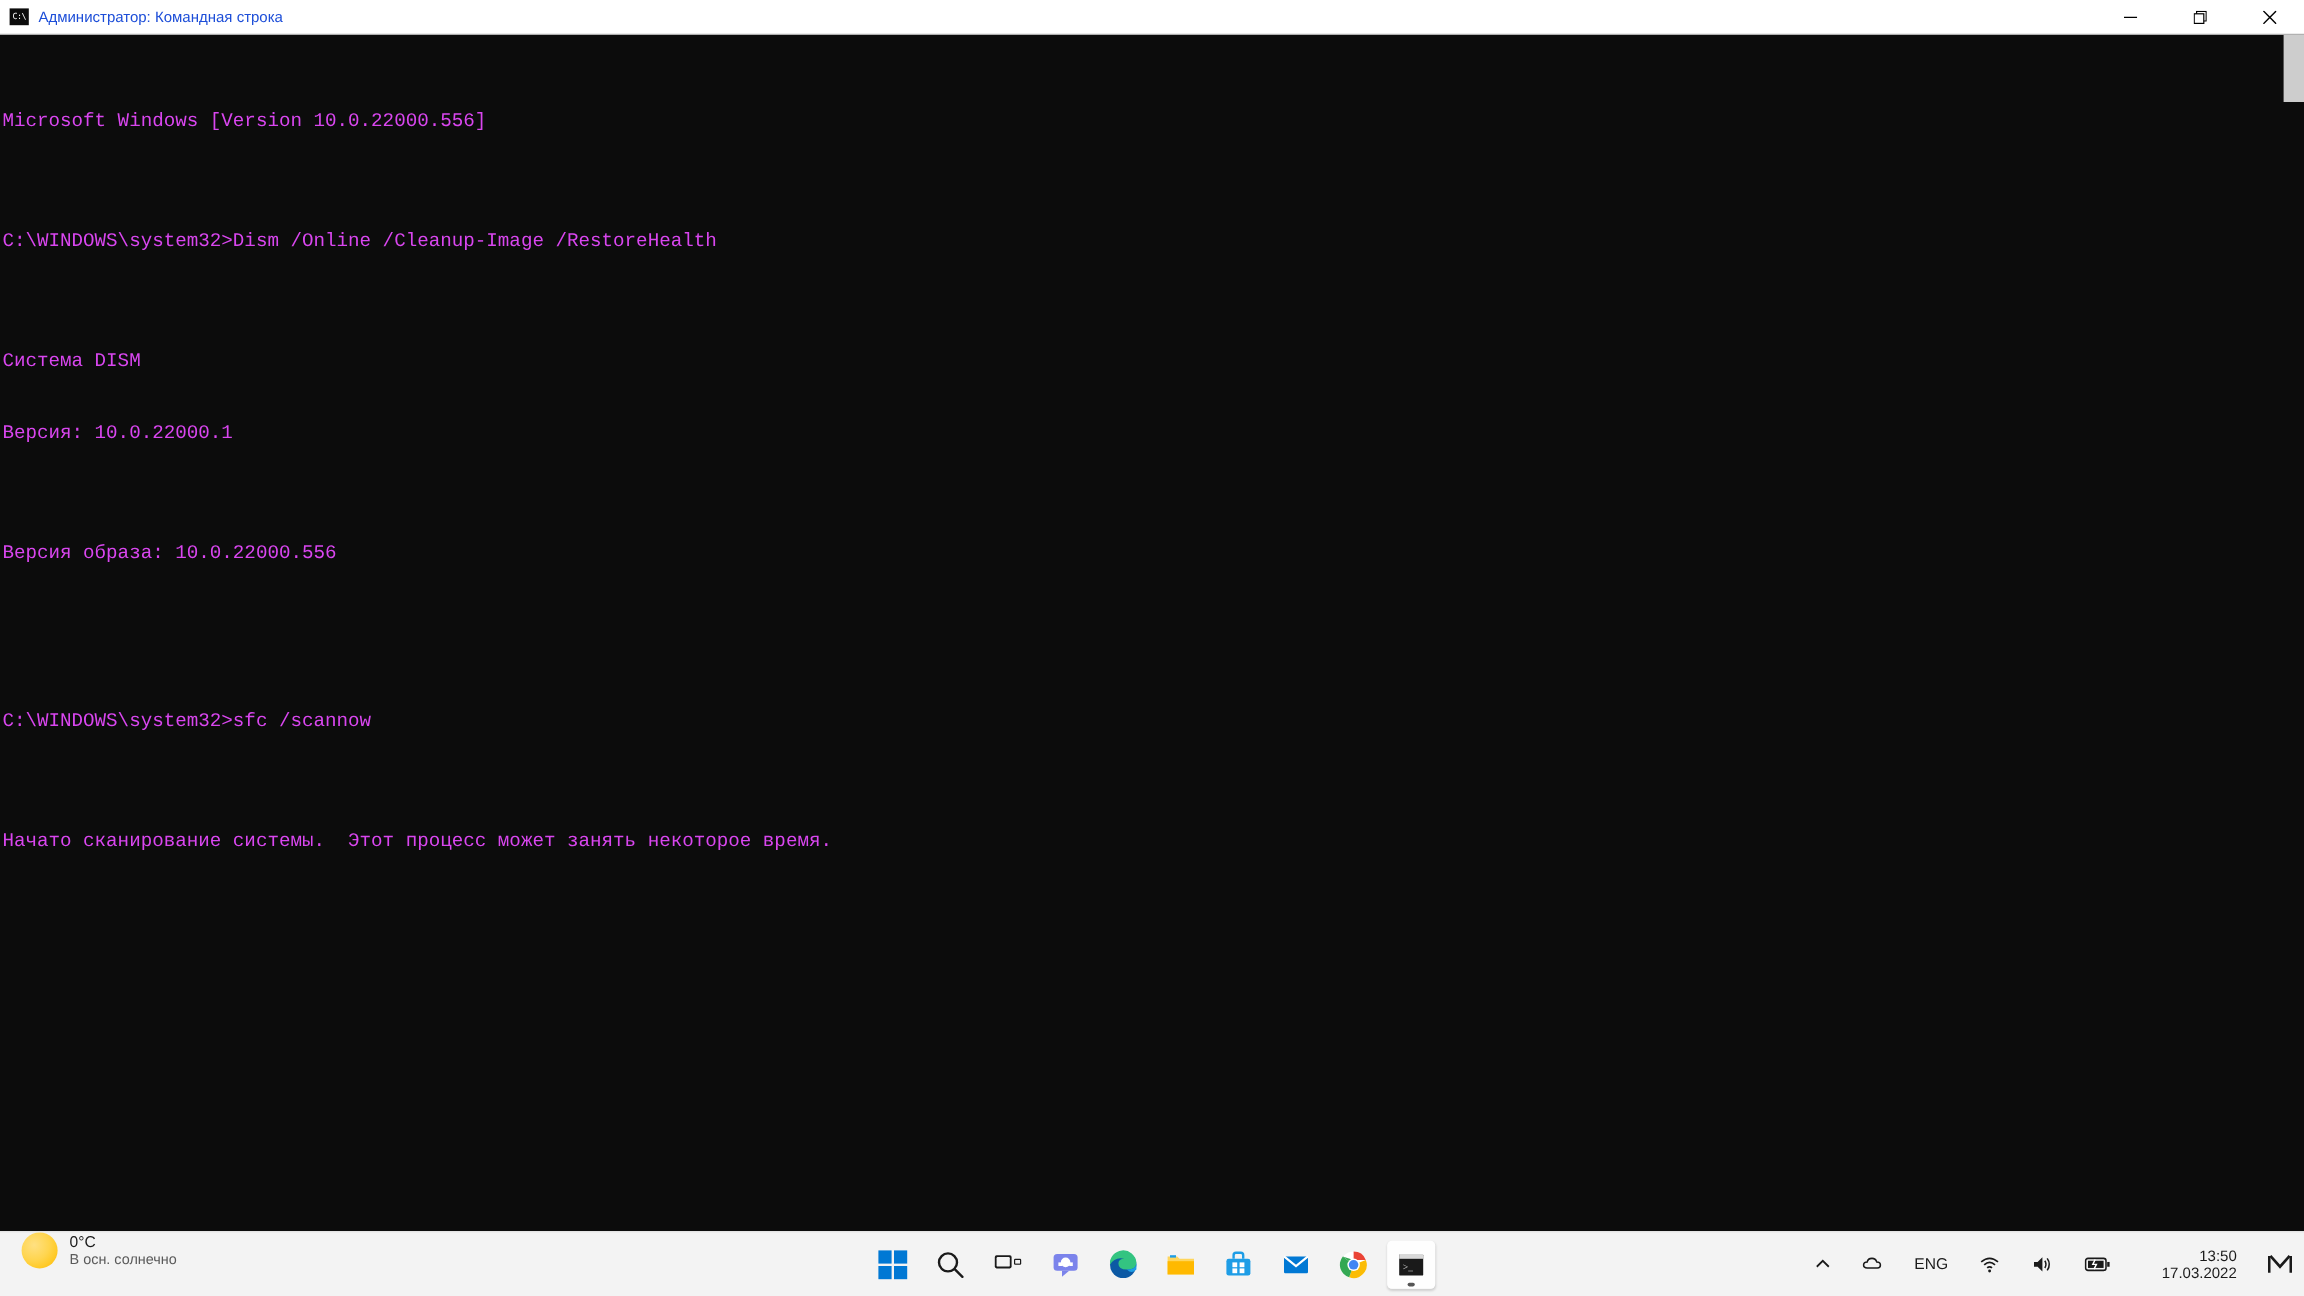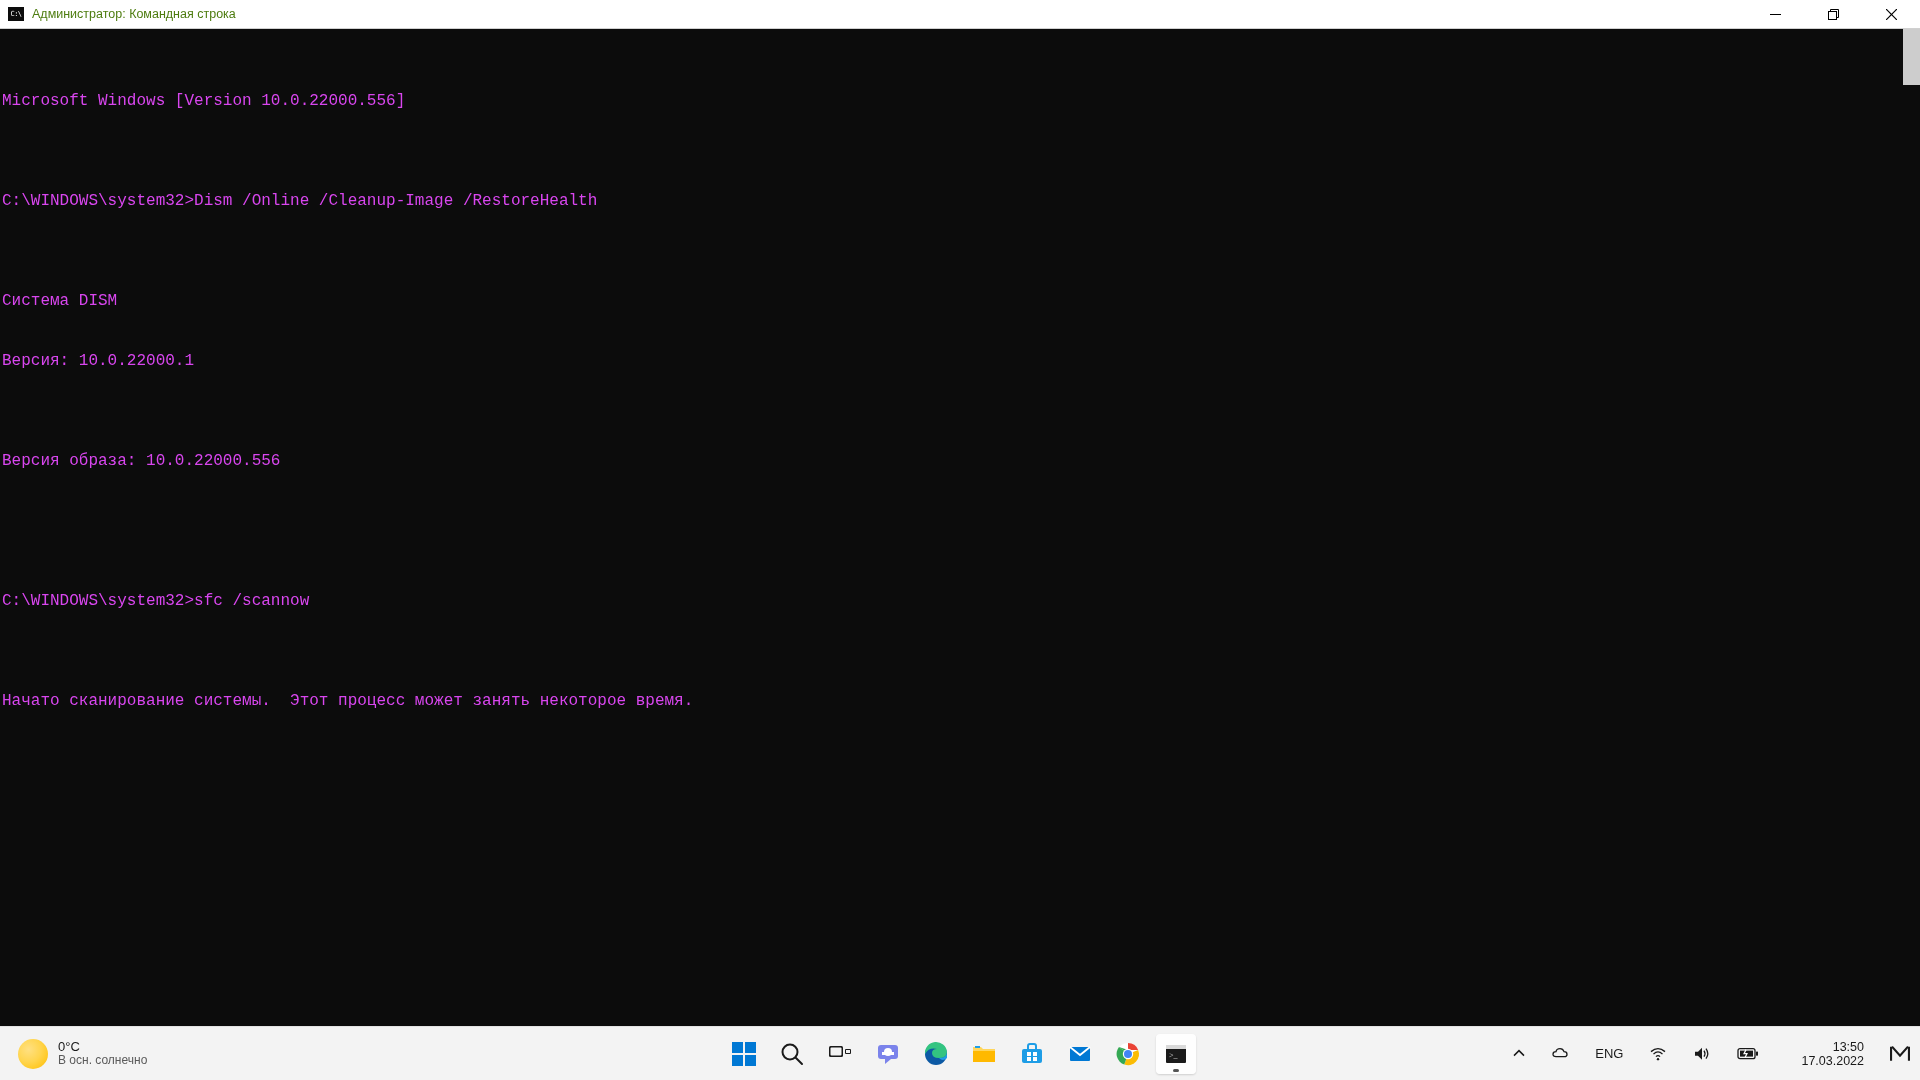--- a/index.html
+++ b/index.html
@@ -1,32 +1,32 @@
 <!DOCTYPE html>
 <html><head>
 <meta charset="utf-8">
 <style>
   * { box-sizing: border-box; margin: 0; padding: 0; }
   html, body { width: 1920px; height: 1080px; overflow: hidden; font-family: "Segoe UI", Tahoma, sans-serif; background: #f3f3f3; }
 
   
   .titlebar { height: 29px; background: #ffffff; display: flex; align-items: center; border-bottom: 1px solid #d0d0d0; }
   .titlebar .app-icon { width: 16px; height: 14px; margin-left: 8px; margin-right: 8px; background: #0c0c0c; color: #fff; font-size: 7px; font-family: Consolas, monospace; display: inline-flex; align-items: center; justify-content: center; letter-spacing: -0.5px; }
-  .titlebar .title-text { font-size: 12.5px; color: #4d7c0f; }
+  .titlebar .title-text { font-size: 12.5px; color: #1d4ed8; }
   .titlebar .spacer { flex: 1; }
   .titlebar .winbtn { width: 58px; height: 29px; display: flex; align-items: center; justify-content: center; color: #000; }
   .titlebar .winbtn svg { width: 11px; height: 11px; }
 
   
   .terminal { position: relative; height: calc(100% - 29px - 54px); background: #0c0c0c; color: #d946ef; font-family: Consolas, "Courier New", monospace; font-size: 16px; line-height: 20px; padding: 2px 2px; white-space: pre; overflow: hidden; }
   .terminal .scrollbar { position: absolute; right: 0; top: 0; width: 17px; height: 56px; background: #cdcdcd; }
   .terminal-line { font-family: Consolas, "Courier New", monospace; }
 
   
-  .taskbar { height: 54px; background: #f3f3f3; display: flex; align-items: center; border-top: 1px solid #e3e3e3; position: relative; }
+  .taskbar { height: 54px; background: #f3f3f3; display: flex; align-items: flex-start; border-top: 1px solid #e3e3e3; position: relative; }
   .taskbar .weather { display: flex; align-items: center; gap: 10px; margin-left: 18px; }
   .taskbar .weather-icon {
     width: 30px; height: 30px; border-radius: 50%;
     background: radial-gradient(circle at 35% 35%, #ffe082 0%, #ffd54f 45%, #ffca28 70%, #ffb300 100%);
     position: relative;
   }
   .taskbar .weather-text { display: flex; flex-direction: column; line-height: 1.1; }
   .taskbar .weather-text .temp { font-size: 13px; color: #1a1a1a; }
   .taskbar .weather-text .desc { font-size: 12px; color: #5a5a5a; }
 

